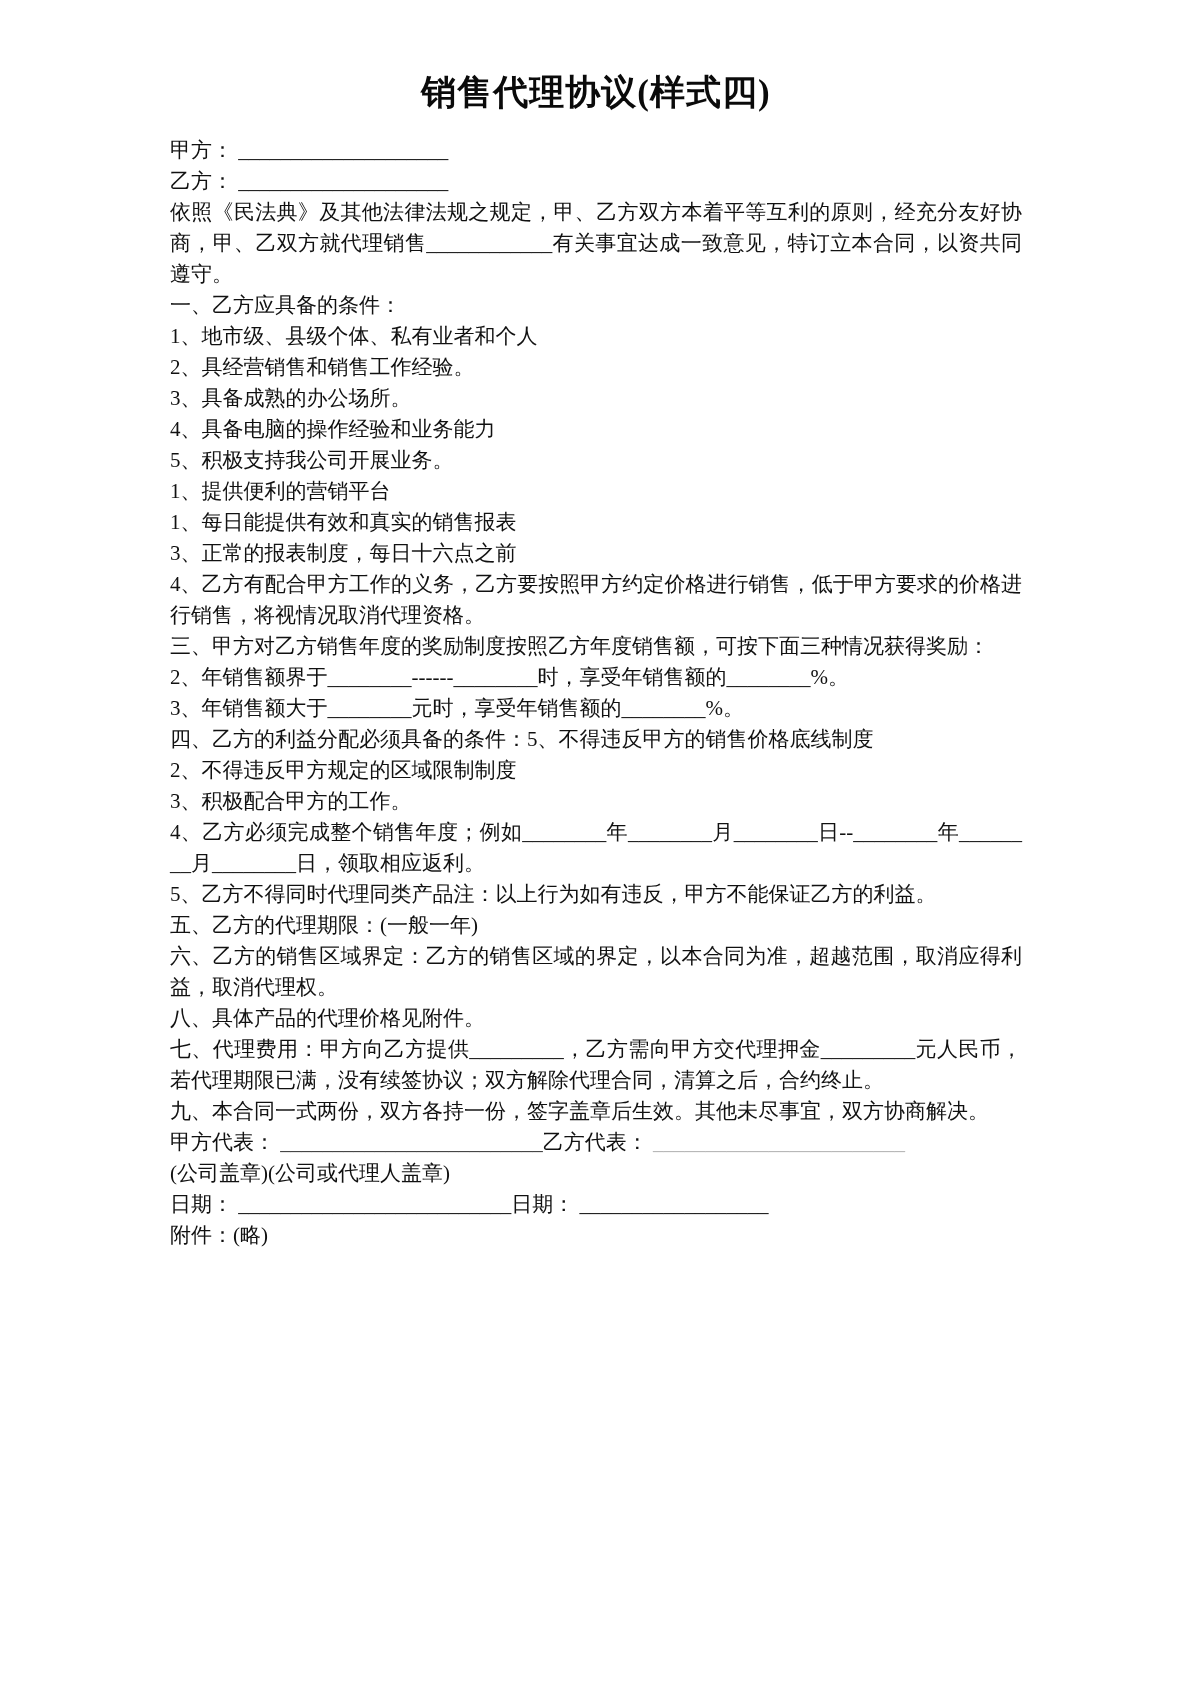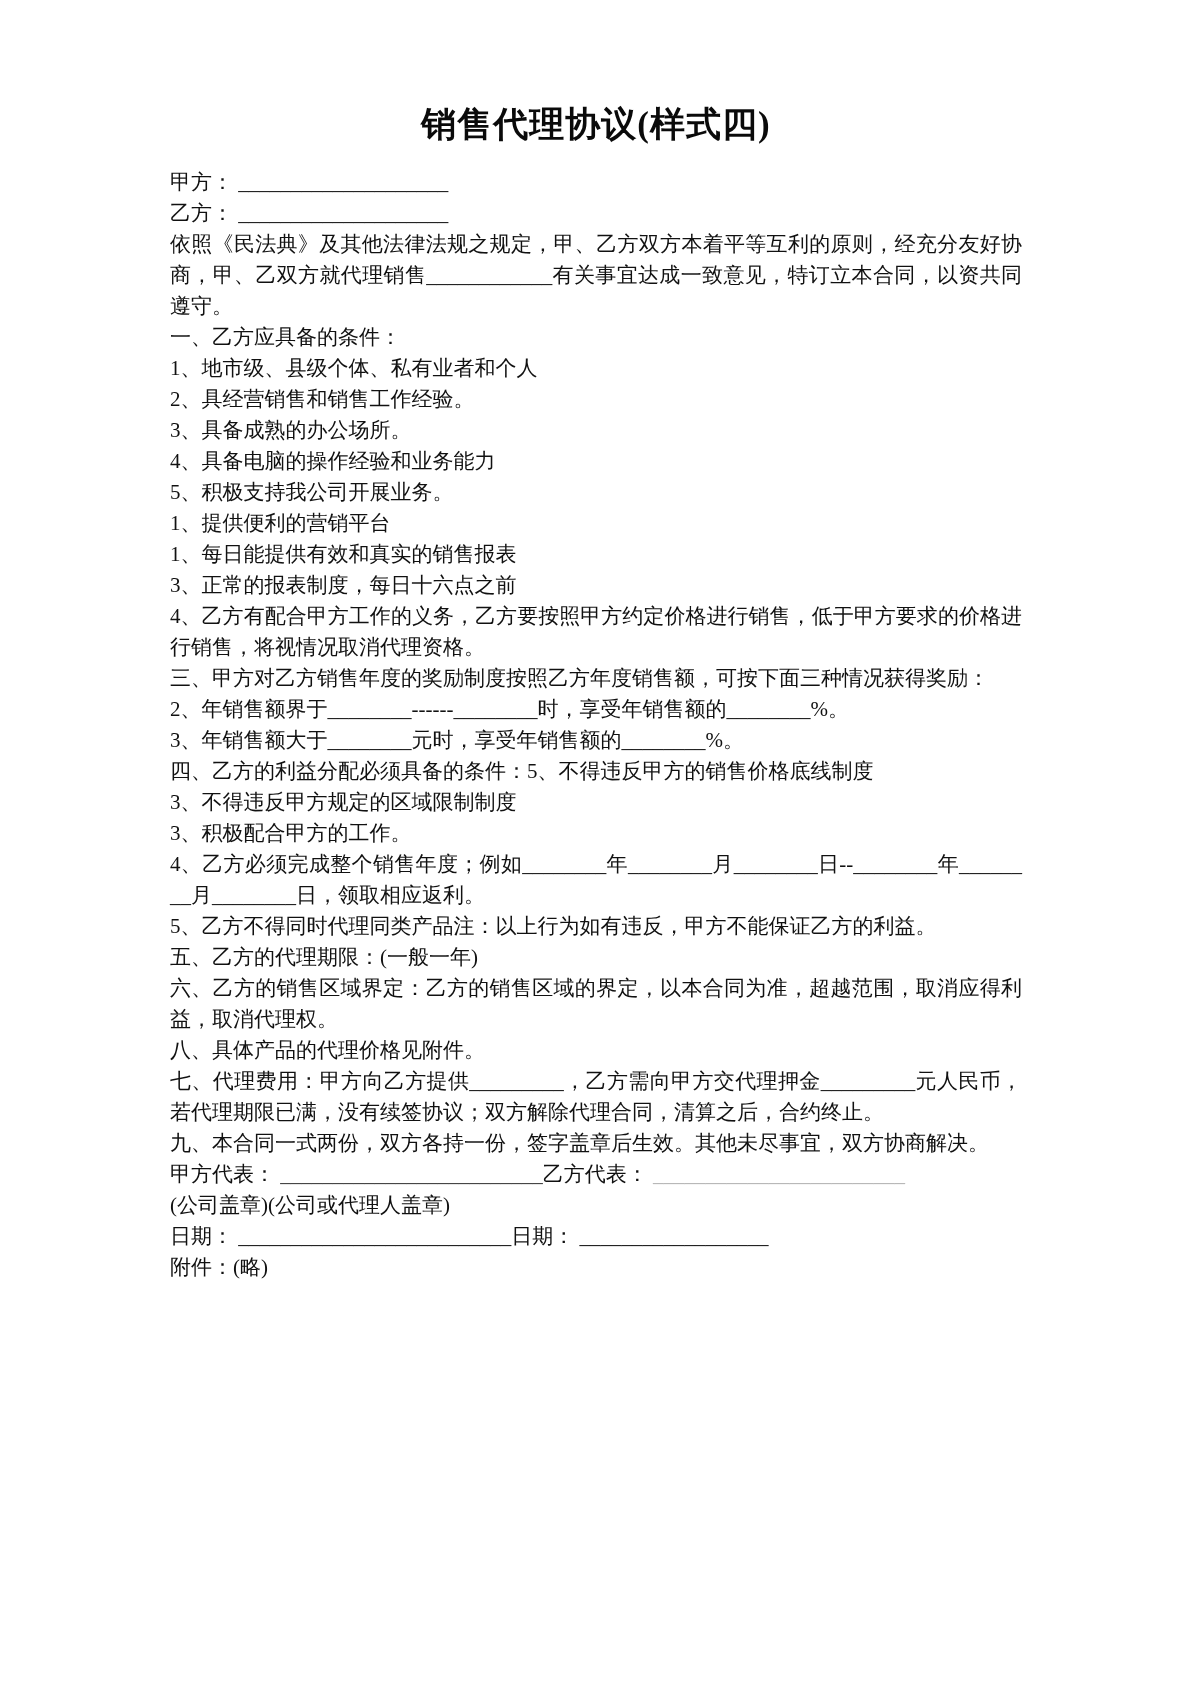--- a/index.html
+++ b/index.html
@@ -10,21 +10,21 @@
   body {
     width: 1190px;
     height: 1683px;
     overflow: hidden;
     font-family: "Liberation Serif", "DejaVu Serif", serif;
   }
   .page {
     box-sizing: border-box;
     width: 1190px;
     height: 1683px;
-    padding: 102px 168px 0 170px;
+    padding: 70px 168px 0 170px;
     background: #ffffff;
   }
   .doc-title {
     margin: 0 0 20px 0;
     font-size: 35px;
     line-height: 45px;
     font-weight: bold;
     text-align: center;
     color: #0a0a0a;
     letter-spacing: 1px;
@@ -59,21 +59,21 @@
       <p class="para">4、具备电脑的操作经验和业务能力</p>
       <p class="para">5、积极支持我公司开展业务。</p>
       <p class="para">1、提供便利的营销平台</p>
       <p class="para">1、每日能提供有效和真实的销售报表</p>
       <p class="para">3、正常的报表制度，每日十六点之前</p>
       <p class="para">4、乙方有配合甲方工作的义务，乙方要按照甲方约定价格进行销售，低于甲方要求的价格进行销售，将视情况取消代理资格。</p>
       <p class="para">三、甲方对乙方销售年度的奖励制度按照乙方年度销售额，可按下面三种情况获得奖励：</p>
       <p class="para">2、年销售额界于________------________时，享受年销售额的________%。</p>
       <p class="para">3、年销售额大于________元时，享受年销售额的________%。</p>
       <p class="para">四、乙方的利益分配必须具备的条件：5、不得违反甲方的销售价格底线制度</p>
-      <p class="para">3、不得违反甲方规定的区域限制制度</p>
+      <p class="para">2、不得违反甲方规定的区域限制制度</p>
       <p class="para">3、积极配合甲方的工作。</p>
       <p class="para">4、乙方必须完成整个销售年度；例如________年________月________日--________年________月________日，领取相应返利。</p>
       <p class="para">5、乙方不得同时代理同类产品注：以上行为如有违反，甲方不能保证乙方的利益。</p>
       <p class="para">五、乙方的代理期限：(一般一年)</p>
       <p class="para">六、乙方的销售区域界定：乙方的销售区域的界定，以本合同为准，超越范围，取消应得利益，取消代理权。</p>
       <p class="para">八、具体产品的代理价格见附件。</p>
       <p class="para">七、代理费用：甲方向乙方提供_________，乙方需向甲方交代理押金_________元人民币，若代理期限已满，没有续签协议；双方解除代理合同，清算之后，合约终止。</p>
       <p class="para">九、本合同一式两份，双方各持一份，签字盖章后生效。其他未尽事宜，双方协商解决。</p>
       <p class="para"><span class="label">甲方代表： </span><span class="blank-dark">_________________________</span><span class="label">乙方代表： </span><span class="blank-light">________________________</span></p>
       <p class="para">(公司盖章)(公司或代理人盖章)</p>

